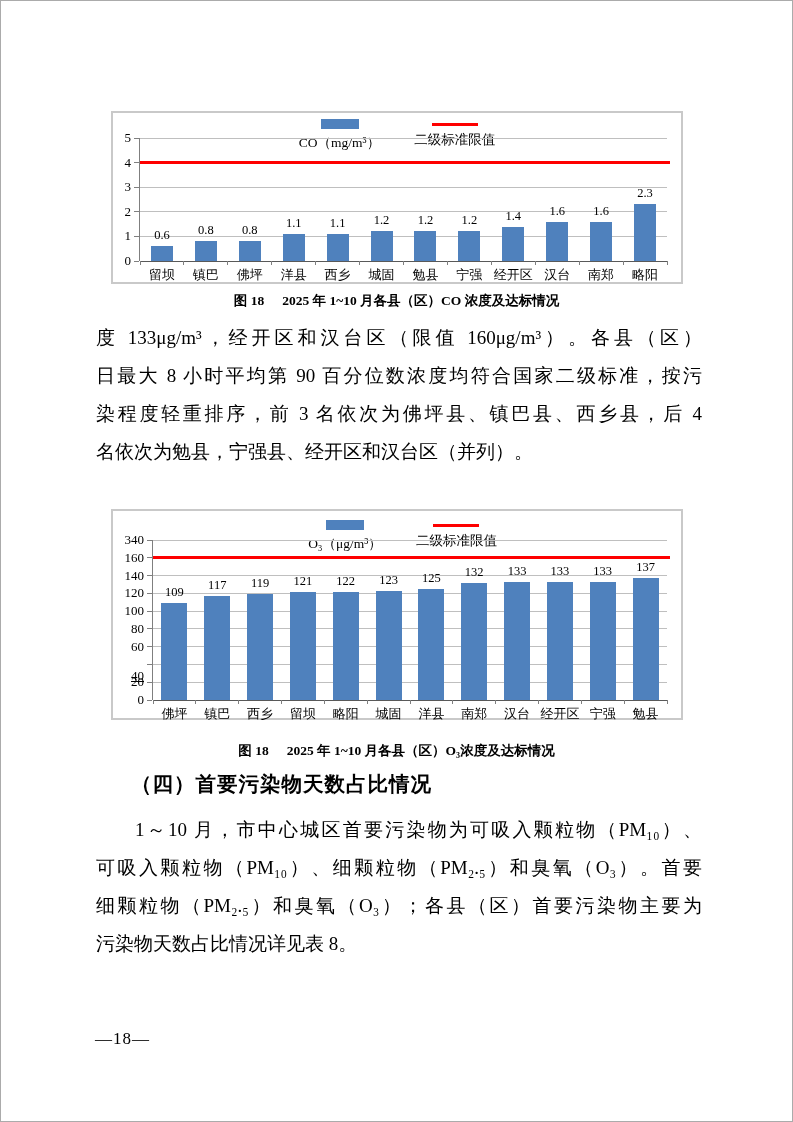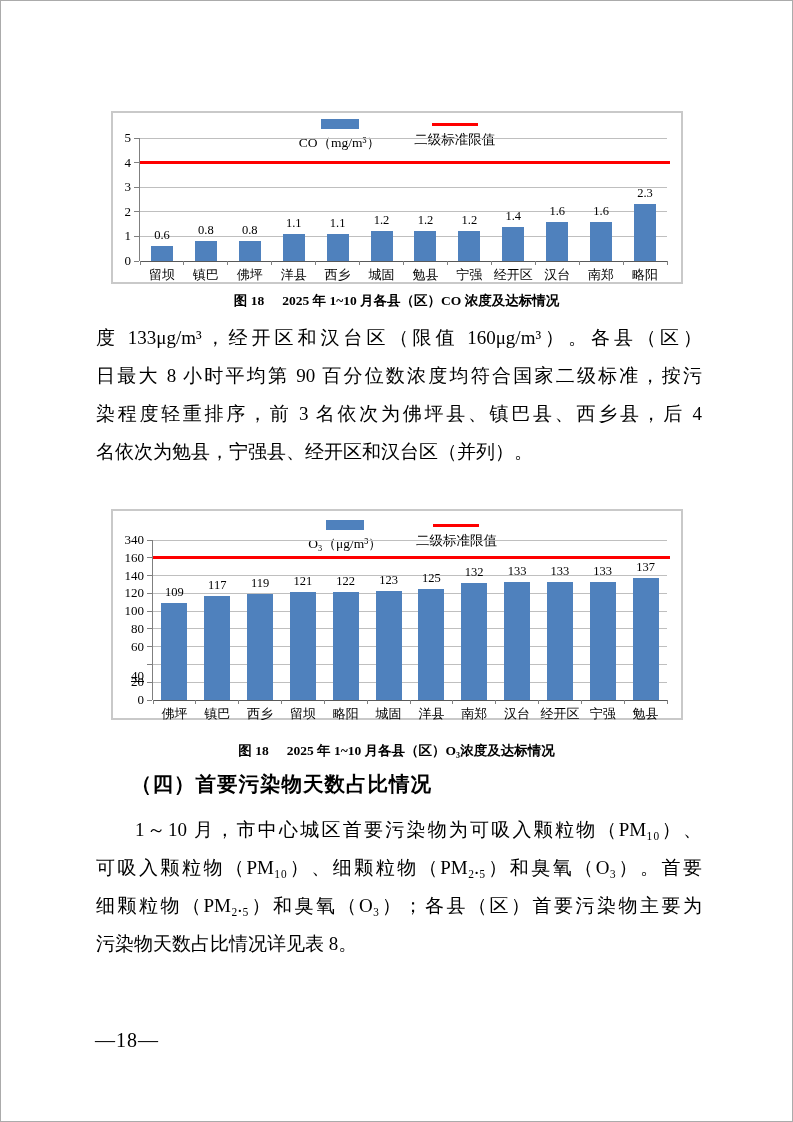--- a/index.html
+++ b/index.html
@@ -56,21 +56,21 @@
     height:38px;line-height:38px;
     text-align:justify;text-align-last:justify;
     white-space:nowrap;
   }
   .para-line.last{text-align:left;text-align-last:left;}
   .para-line.indent{padding-left:39px;}
   .section-heading{
     position:absolute;font-weight:bold;font-size:20.5px;letter-spacing:1px;
   }
   .page-number{
-    position:absolute;font-size:20px;letter-spacing:1px;
+    position:absolute;font-size:17px;letter-spacing:1px;
   }
 </style>
 </head>
 <body>
 
 <div class="page">
 
   <div class="chart" id="chart-co" style="left:110px;top:110px;width:572px;height:173px;">
       <div class="chart-legend" style="top:6px;">
         <div class="legend-item">

